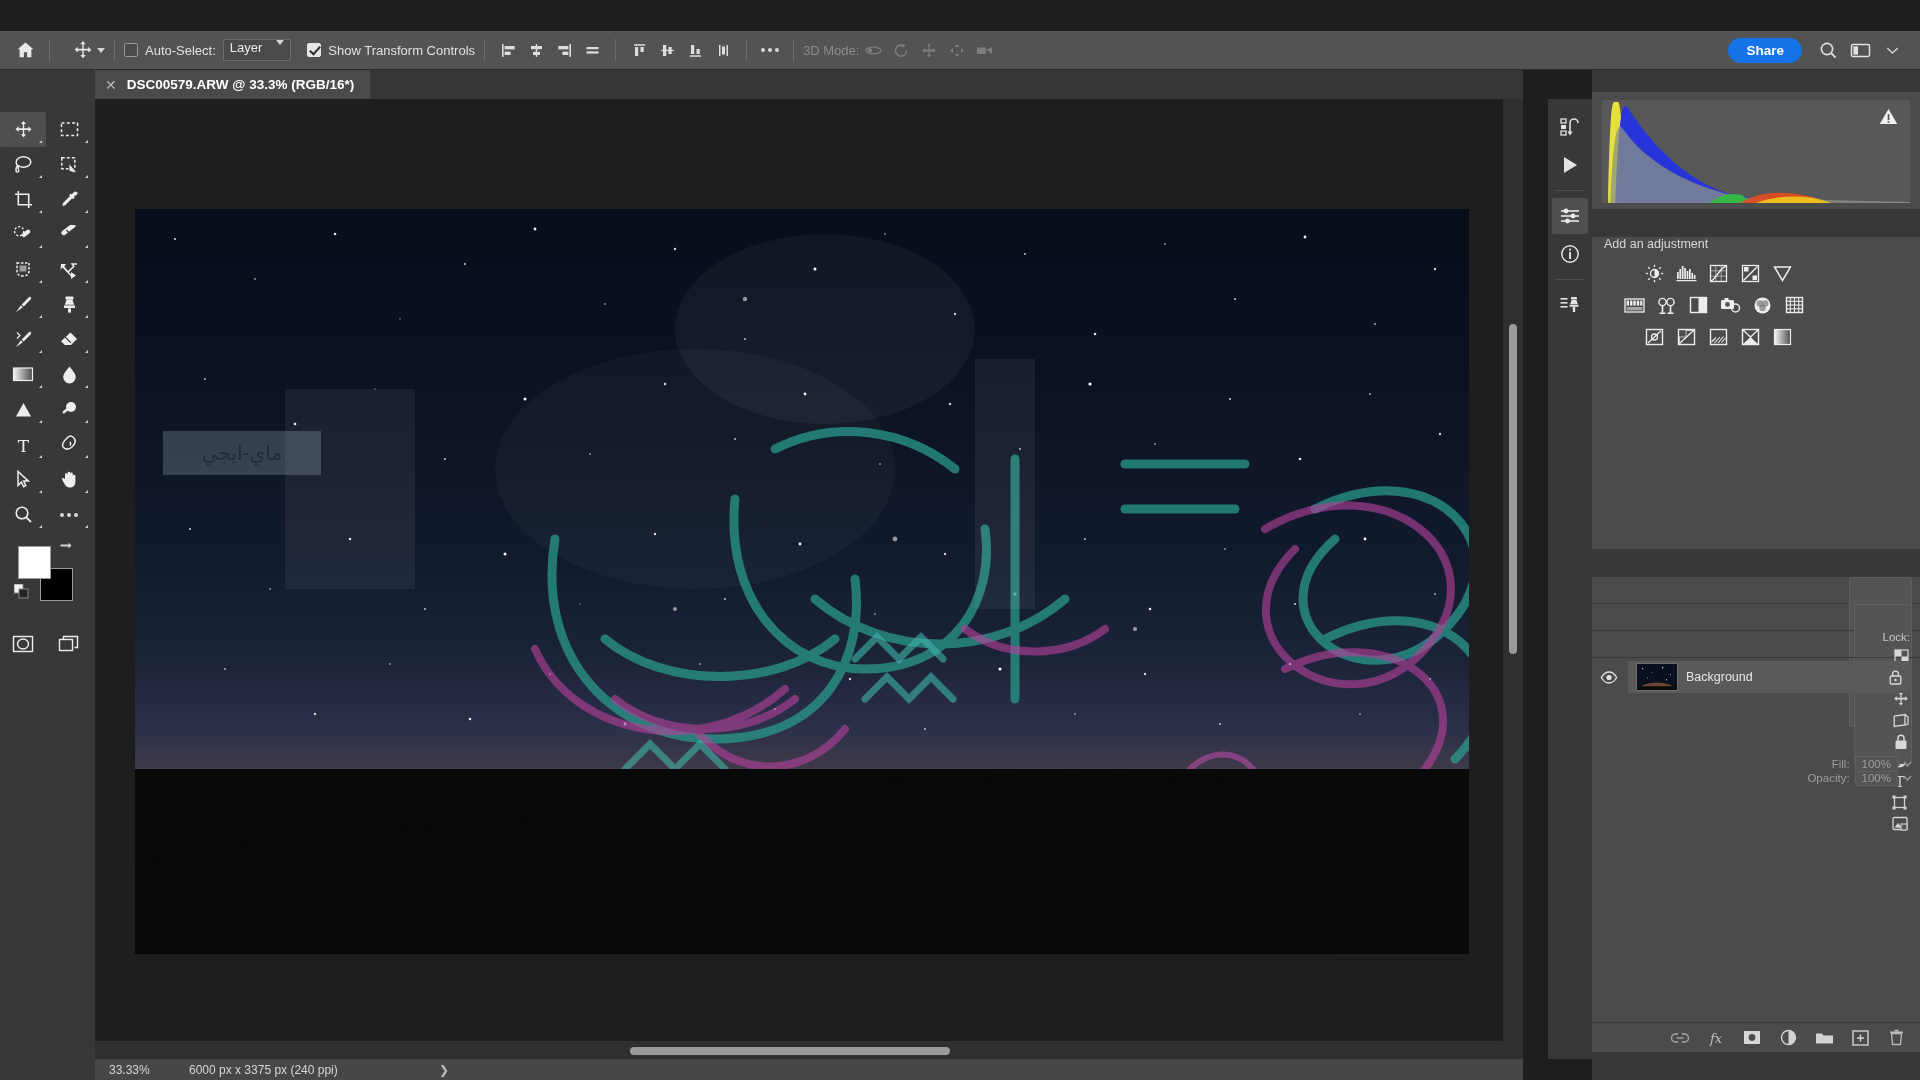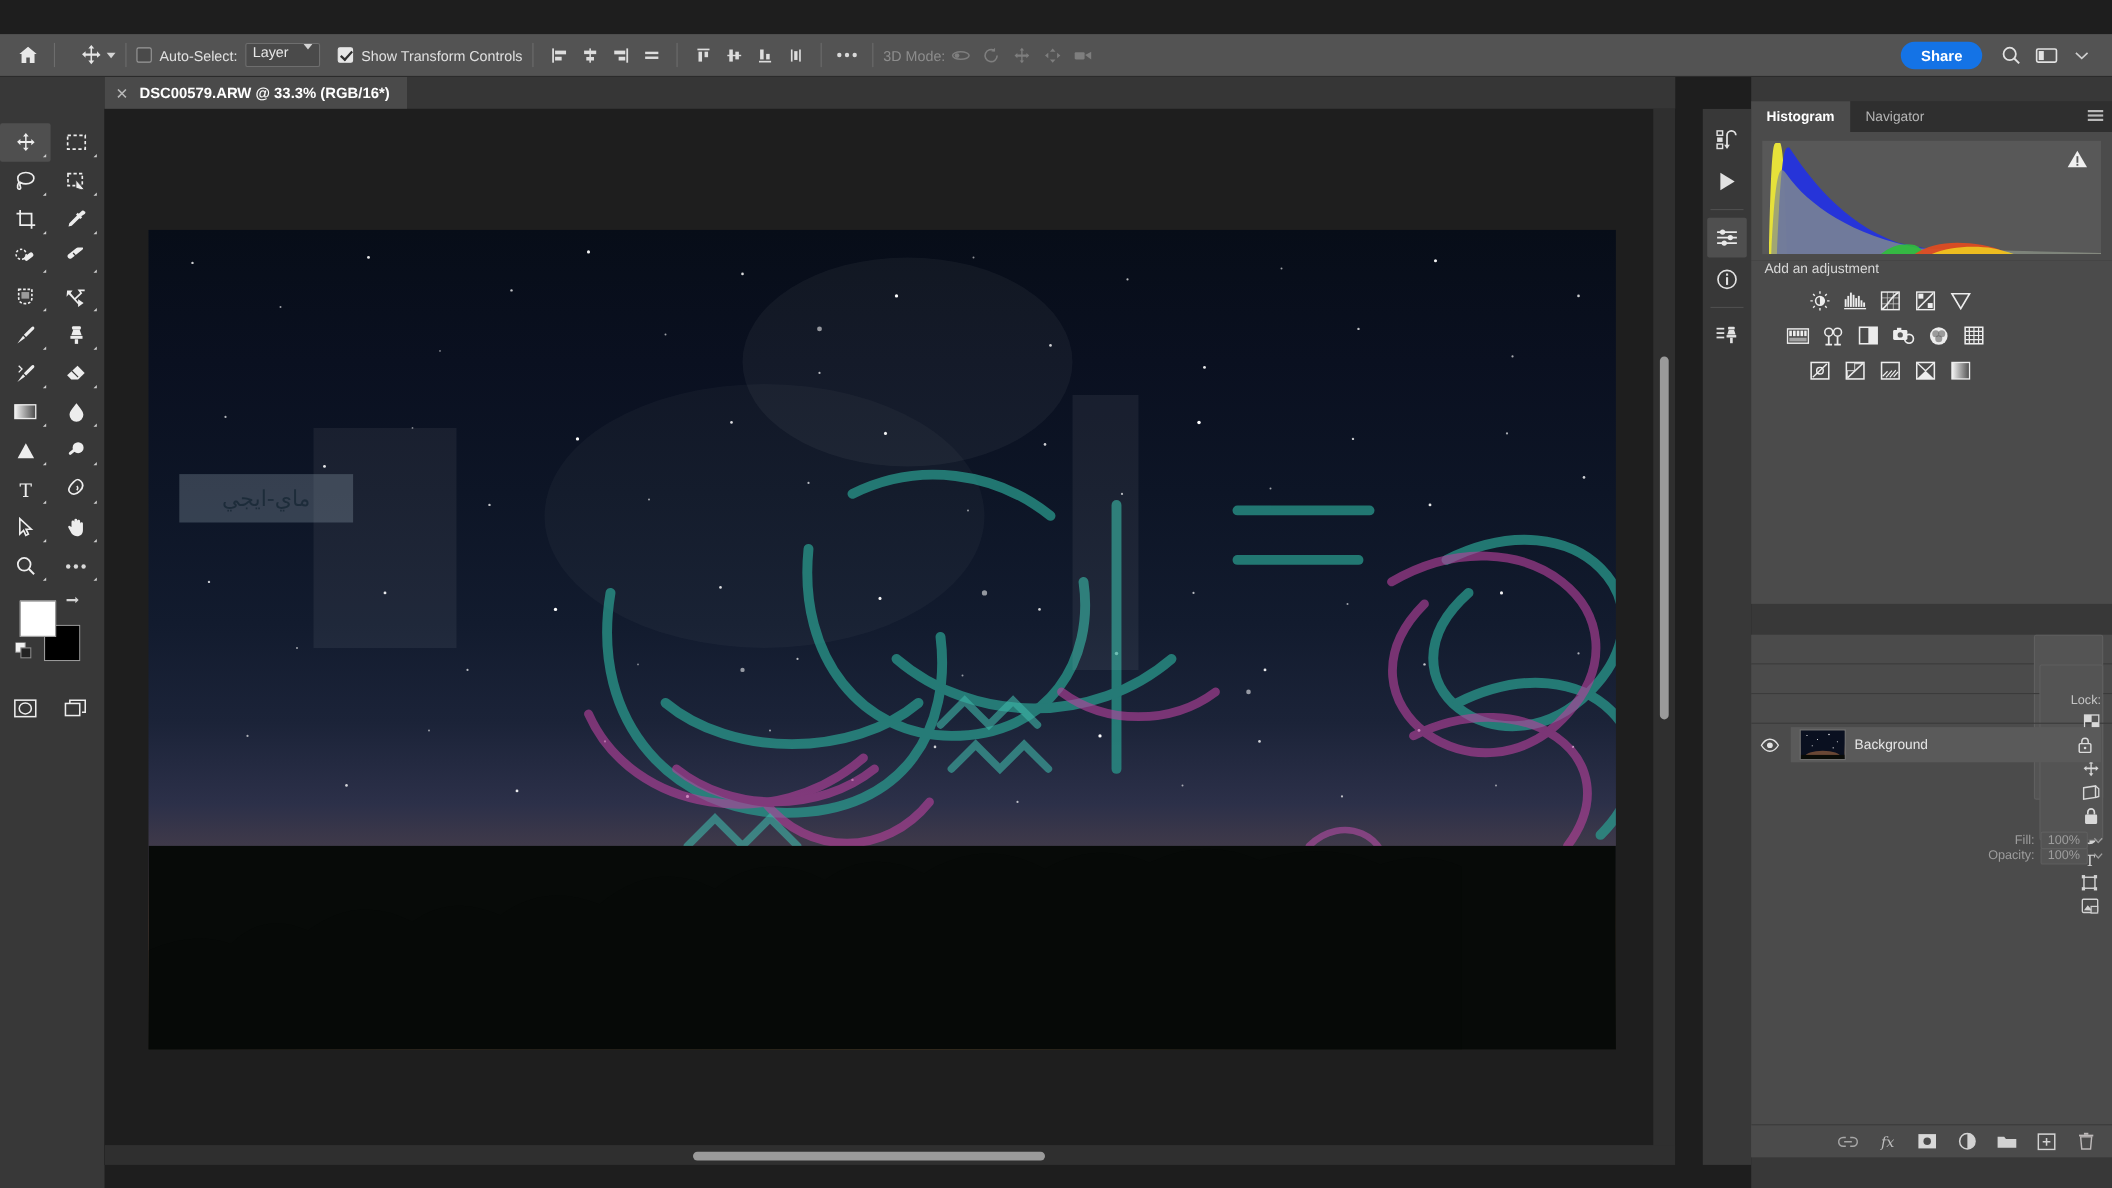--- a/index.html
+++ b/index.html
@@ -726,20 +726,25 @@
           <path d="M0 185 V130 q80 -24 160 -8 q90 -30 180 -6 q100 -28 200 -4 q110 -26 210 -2
                    q110 -22 220 0 q120 -16 222 6 V185 Z" fill="#04060500"></path>
         </svg>
       </div>
     </div>
 
     <div id="vscroll"></div>
     <div id="hscroll"></div>
   </div>
 
+  <div id="statusbar">
+    <div class="zoomv">33.33%</div>
+    <div class="dims">6000 px x 3375 px (240 ppi)</div>
+    <div class="arrow">❯</div>
+  </div>
 
   <div id="rail">
     <div class="rail-ic">
       <svg width="22" height="22" viewBox="0 0 22 22">
           <rect x="2" y="3" width="5" height="4" fill="none" stroke="#e2e2e2" stroke-width="1.3"></rect>
           <rect x="2" y="9" width="5" height="4" fill="#e2e2e2"></rect>
           <rect x="2" y="15" width="5" height="4" fill="none" stroke="#e2e2e2" stroke-width="1.3"></rect>
           <path d="M11 18 V7 a4 4 0 0 1 8 0" fill="none" stroke="#e2e2e2" stroke-width="1.6"></path>
           <path d="M8.4 15.5 11 19.5 13.6 15.5z" fill="#e2e2e2"></path>
         </svg>
@@ -777,29 +782,20 @@
           <path d="M12.6 6 11.2 10h7.6L17.4 6z" fill="#e2e2e2"></path>
           <rect x="10.6" y="10.6" width="8.8" height="2.2" fill="#e2e2e2"></rect>
           <rect x="13.8" y="13" width="2.4" height="5" fill="#e2e2e2"></rect>
         </svg>
     </div>
   </div>
 
   <div id="rightpanels">
 
     <div id="histpanel">
-      <div class="panel-tabs">
-        <div class="ptab active">Histogram</div>
-        <div class="ptab">Navigator</div>
-        <div class="pmenu">
-            <i></i>
-            <i></i>
-            <i></i>
-          </div>
-      </div>
       <div class="panel-body" id="histbody">
         <div id="histcanvas">
           <svg viewBox="0 0 300 100" preserveAspectRatio="none" style="width:100%;height:100%">
             <path d="M6 100 C 8 4, 10 3, 12 2 L 16 2 C 19 8, 20 40, 22 100 Z" fill="#e6e13a"></path>
             <path d="M13 100 C 17 6, 20 5, 24 6 C 40 30, 70 72, 120 90 L 150 96 L 150 100 Z" fill="#2433e0" opacity=".95"></path>
             <path d="M8 100 C 12 18, 16 22, 22 30 C 40 56, 80 84, 140 95 L 300 99 L 300 100 Z" fill="#8a9186" opacity=".75"></path>
             <path d="M105 100 C 115 92, 125 90, 135 92 C 140 94, 142 97, 143 100 Z" fill="#2fbf3a" opacity=".9"></path>
             <path d="M135 100 C 150 90, 170 88, 195 92 C 210 95, 215 98, 218 100 Z" fill="#e24b1f" opacity=".92"></path>
             <path d="M150 100 C 165 94, 185 92, 205 95 C 215 97, 220 99, 223 100 Z" fill="#f0d020" opacity=".85"></path>
             <path d="M220 100 L 300 99.4 L 300 100 Z" fill="#9a9a8c" opacity=".6"></path>

